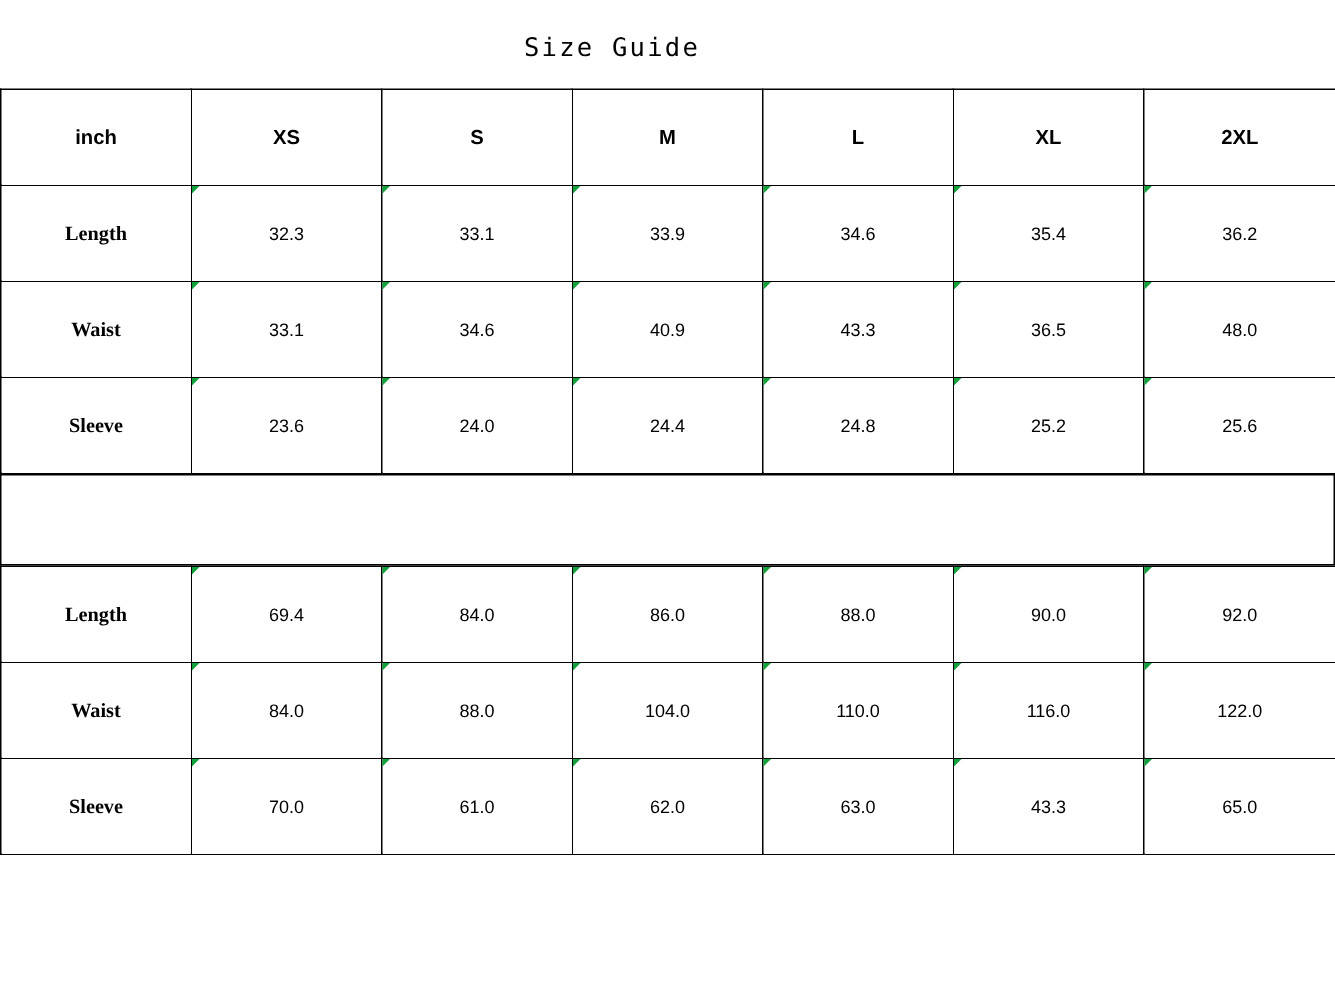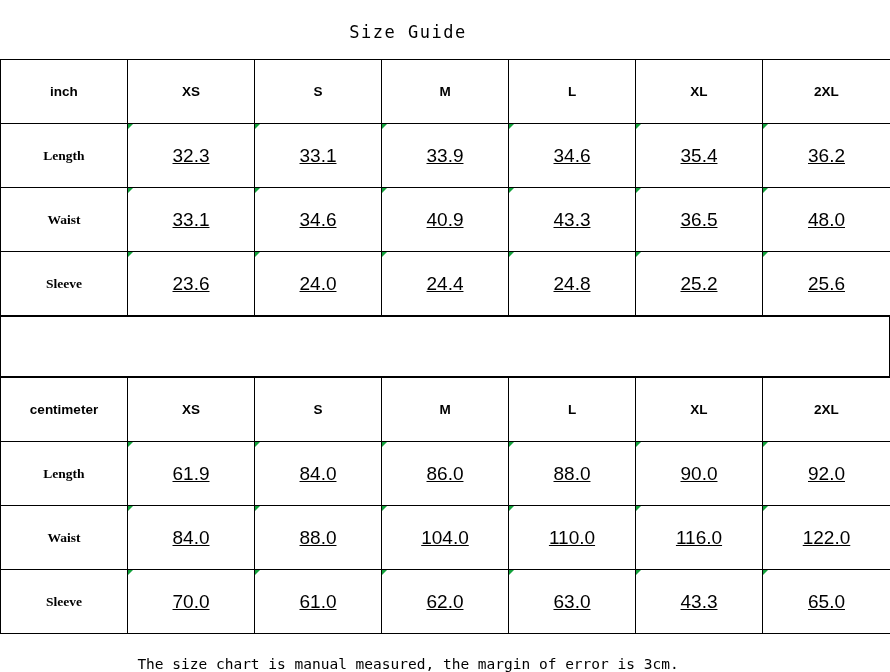--- a/index.html
+++ b/index.html
@@ -48,22 +48,21 @@
     font-weight: bold;
     font-size: 13.5px;
     font-family: Liberation Serif, serif;
   }
   table.size-table td.head {
     font-weight: bold;
     font-size: 13.5px;
   }
   table.size-table td.val {
     font-weight: normal;
-    font-size: 19px;
-    text-decoration: underline;
+    font-size: 12px;
   }
   
   col.c0 { width: 127px; }
   col.c1 { width: 127px; }
   col.c2 { width: 127px; }
   col.c3 { width: 127px; }
   col.c4 { width: 127px; }
   col.c5 { width: 127px; }
   col.c6 { width: 128px; }
 
@@ -161,31 +160,22 @@
       <col class="c0">
         <col class="c1">
         <col class="c2">
         <col class="c3">
         <col class="c4">
         <col class="c5">
         <col class="c6">
     </colgroup>
     <tbody>
       <tr>
-        <td class="head">centimeter</td>
-        <td class="head">XS</td>
-        <td class="head">S</td>
-        <td class="head">M</td>
-        <td class="head">L</td>
-        <td class="head">XL</td>
-        <td class="head">2XL</td>
-      </tr>
-      <tr>
         <td class="label">Length</td>
-        <td class="val">61.9</td>
+        <td class="val">69.4</td>
         <td class="val">84.0</td>
         <td class="val">86.0</td>
         <td class="val">88.0</td>
         <td class="val">90.0</td>
         <td class="val">92.0</td>
       </tr>
       <tr>
         <td class="label">Waist</td>
         <td class="val">84.0</td>
         <td class="val">88.0</td>
@@ -199,15 +189,14 @@
         <td class="val">70.0</td>
         <td class="val">61.0</td>
         <td class="val">62.0</td>
         <td class="val">63.0</td>
         <td class="val">43.3</td>
         <td class="val">65.0</td>
       </tr>
     </tbody>
   </table>
 
-  <div class="footnote">The size chart is manual measured, the margin of error is 3cm.</div>
 
 </div>
 
 </body></html>

